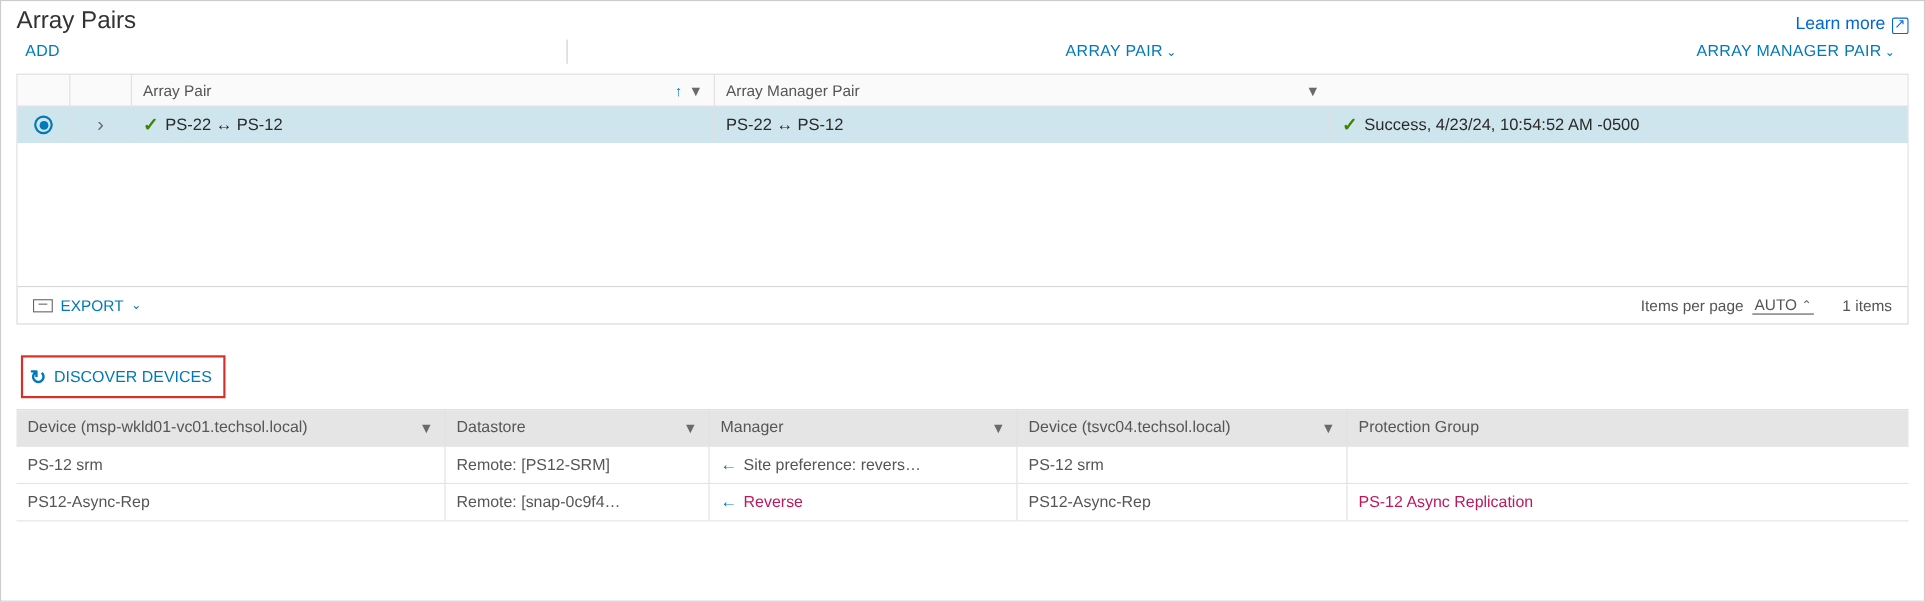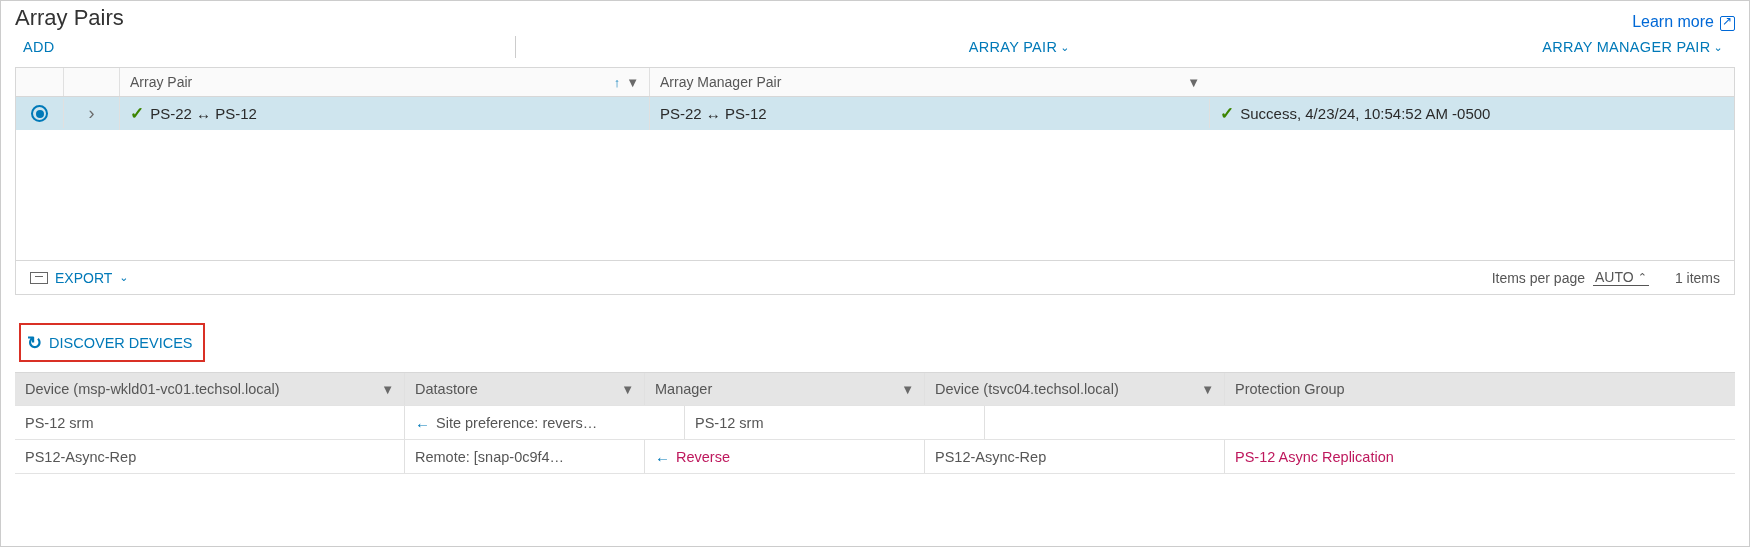--- a/index.html
+++ b/index.html
@@ -327,20 +327,21 @@
         <span class="dth-label">Device (tsvc04.techsol.local)</span>
         <span class="filter-ic">▼</span>
       </div>
       <div class="dth dc-pg">
         <span class="dth-label">Protection Group</span>
       </div>
     </div>
 
     <div class="detail-row">
       <div class="dtd dc-dev1">PS-12 srm</div>
+      <div class="dtd dc-ds">Remote: [PS12-SRM]</div>
       <div class="dtd dc-stat">
         <span class="arrow-left">←</span>
         <span>Site preference: revers…</span>
       </div>
       <div class="dtd dc-dev2">PS-12 srm</div>
       <div class="dtd dc-pg"></div>
     </div>
 
     <div class="detail-row">
       <div class="dtd dc-dev1">PS12-Async-Rep</div>

